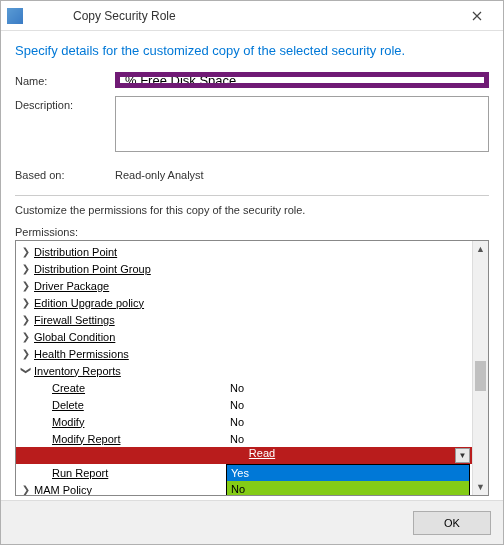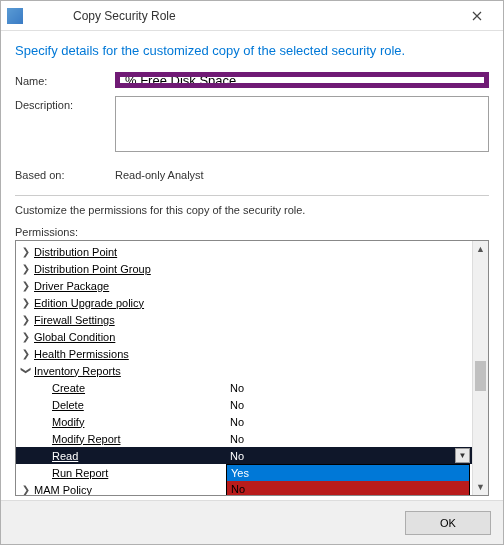--- a/index.html
+++ b/index.html
@@ -24,29 +24,29 @@
 .scrollbar { width: 16px; background: #f0f0f0; border-left: 1px solid #ddd; position: relative; }
 .scroll-thumb { position: absolute; left: 2px; right: 2px; top: 120px; height: 30px; background: #c0c0c0; }
 .scroll-arrow { position:absolute; left:0; right:0; height:16px; display:flex; align-items:center; justify-content:center; color:#555; font-size:9px;}
 .scroll-arrow.up{top:0;} .scroll-arrow.down{bottom:0;}
 .node { display: flex; align-items: center; height: 17px; padding-left: 4px; white-space: nowrap; }
 .node .exp { width: 12px; text-align: center; color: #555; font-size: 10px; cursor: pointer; }
 .node .lbl { padding-left: 2px; text-decoration: underline; }
 .child { padding-left: 34px; }
 .child .lbl { flex: 0 0 180px; }
 .child .val { }
-.selected { background: #0f172a; color: #fff; }
+.selected { background: #b91c1c; color: #fff; flex-direction: column; }
 .child.selected .lbl, .child.selected .val { color: #fff; }
 .child.selected { position: relative; }
 .dd-btn { position: absolute; right: 2px; top: 1px; width: 15px; height: 15px; background: #e8e8e8; border: 1px solid #999; display:flex; align-items:center; justify-content:center; font-size:8px; color:#333;}
-.dropdown { position: absolute; left: 210px; right: 2px; border: 1px solid #000; background: #b91c1c; z-index: 10; }
+.dropdown { position: absolute; left: 210px; right: 2px; border: 1px solid #000; background: #84cc16; z-index: 10; }
 .dropdown .opt { height: 16px; padding: 0 4px; font-size: 11px; display:flex; align-items:center;}
 .dropdown .opt.sel { background: #0078d7; color: #fff; }
 .buttons { height: 44px; border-top: 1px solid #ddd; background: #f0f0f0; display: flex; align-items: center; justify-content: flex-end; padding: 0 12px; gap: 8px; }
-.btn { width: 86px; height: 24px; background: #e1e1e1; border: 1px solid #adadad; font-size: 11px; cursor: pointer; }
+.btn { width: 78px; height: 24px; background: #e1e1e1; border: 1px solid #adadad; font-size: 11px; cursor: pointer; }
 </style>
 </head>
 <body>
 
 <div class="dialog">
 
   <div class="titlebar">
     <span class="titlebar-icon"></span>
     <span class="titlebar-text">Copy Security Role</span>
     <div class="titlebar-close">

